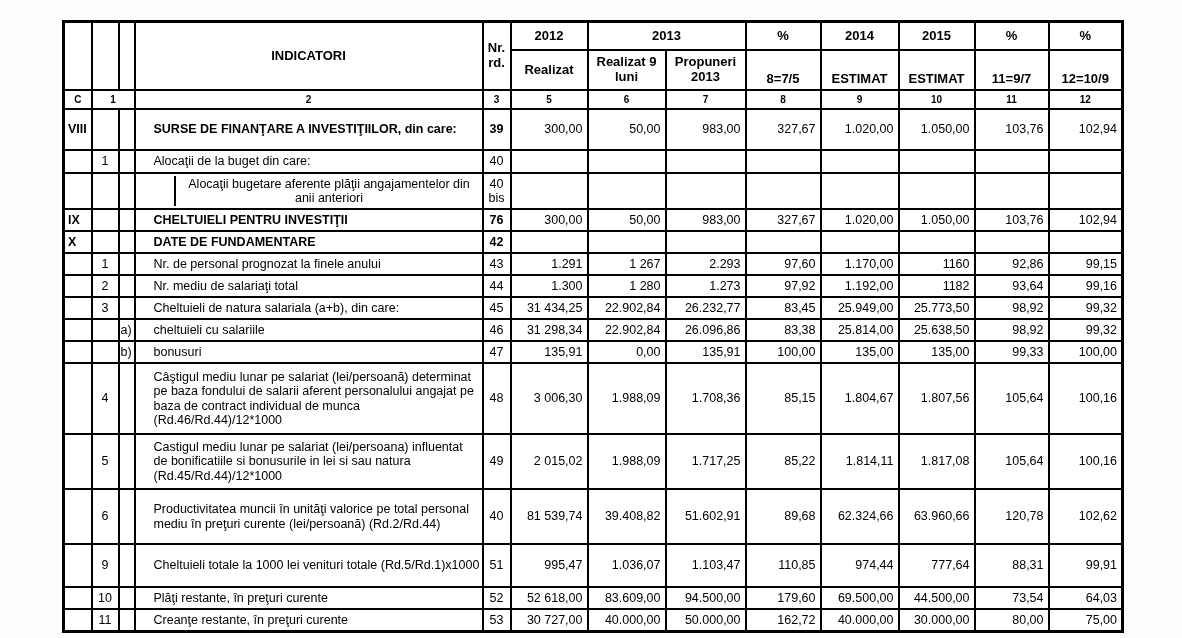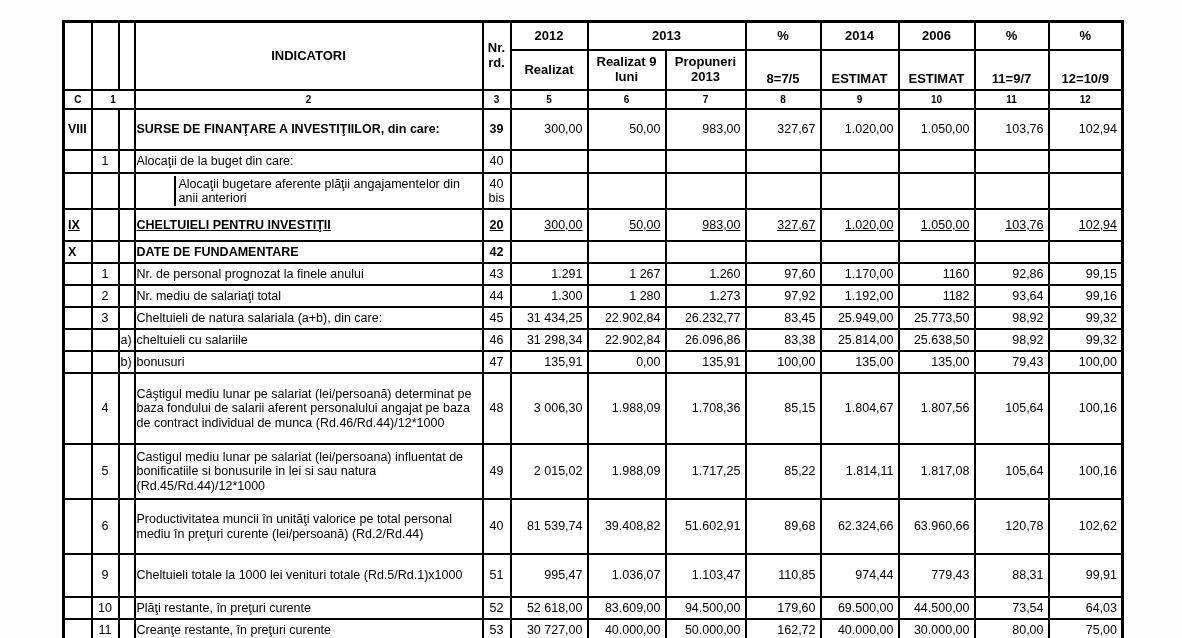--- a/index.html
+++ b/index.html
@@ -10,25 +10,25 @@
   table{border:3px solid #000;}
   thead th{font-weight:bold;font-size:13px;text-align:center;vertical-align:middle;line-height:1.15;}
   th.year-cell{height:26px;}
   tr.subhead-row th{height:36px;}
   th.valign-bottom{vertical-align:bottom;padding-bottom:2px;}
   tr.colnum-row th{height:17px;font-size:10px;font-weight:bold;line-height:1;}
   td{font-size:12.5px;line-height:1.13;vertical-align:middle;}
   .cell-roman{text-align:left;font-weight:bold;padding-left:3px;}
   .cell-num{text-align:center;}
   .cell-sub{text-align:left;padding-left:1px;padding-right:0;}
-  .cell-label{text-align:left;padding-left:1px;white-space:pre-line;}
+  .cell-label{text-align:left;padding-left:18px;white-space:pre-line;}
   .cell-nr{text-align:center;white-space:pre-line;padding:0;border-radius:8px;}
   .cell-val{text-align:right;padding-right:4px;font-size:12.5px;}
   .bold-row .cell-label, .bold-row .cell-nr{font-weight:bold;}
-  .cell-label.indent{padding:0;}
+  .cell-label.indent{padding:0;text-align:center;}
   .indent-wrap{display:flex;height:100%;align-items:stretch;}
   .indent-spacer{width:38px;border-right:2px solid #000;flex:0 0 38px;}
   .indent-text{flex:1;padding:1px 2px 1px 3px;display:flex;align-items:center;}
 </style>
 </head>
 <body>
 
 <div class="table-wrap">
   <table>
     <colgroup>
@@ -51,21 +51,21 @@
         <th rowspan="2"></th>
         <th rowspan="2"></th>
         <th rowspan="2"></th>
         <th rowspan="2">INDICATORI</th>
         <th rowspan="2" style="white-space:pre-line;">Nr.
 rd.</th>
         <th class="year-cell">2012</th>
         <th class="year-cell" colspan="2">2013</th>
         <th class="year-cell">%</th>
         <th class="year-cell">2014</th>
-        <th class="year-cell">2006</th>
+        <th class="year-cell">2015</th>
         <th class="year-cell">%</th>
         <th class="year-cell">%</th>
       </tr>
       <tr class="subhead-row">
         <th>Realizat</th>
         <th>Realizat 9 luni</th>
         <th>Propuneri 2013</th>
         <th class="valign-bottom">8=7/5</th>
         <th class="valign-bottom">ESTIMAT</th>
         <th class="valign-bottom">ESTIMAT</th>
@@ -127,26 +127,26 @@
 bis</td>
           <td class="cell-val"></td>
           <td class="cell-val"></td>
           <td class="cell-val"></td>
           <td class="cell-val"></td>
           <td class="cell-val"></td>
           <td class="cell-val"></td>
           <td class="cell-val"></td>
           <td class="cell-val"></td>
         </tr>
-        <tr class="bold-row" style="height: 32px; text-decoration: underline;">
+        <tr class="bold-row" style="height: 22px;">
           <td class="cell-roman">IX</td>
           <td class="cell-num"></td>
           <td class="cell-sub"></td>
           <td class="cell-label">CHELTUIELI  PENTRU INVESTIŢII</td>
-          <td class="cell-nr">20</td>
+          <td class="cell-nr">76</td>
           <td class="cell-val">300,00</td>
           <td class="cell-val">50,00</td>
           <td class="cell-val">983,00</td>
           <td class="cell-val">327,67</td>
           <td class="cell-val">1.020,00</td>
           <td class="cell-val">1.050,00</td>
           <td class="cell-val">103,76</td>
           <td class="cell-val">102,94</td>
         </tr>
         <tr class="bold-row" style="height: 22px;">
@@ -165,21 +165,21 @@
           <td class="cell-val"></td>
         </tr>
         <tr style="height: 22px;">
           <td class="cell-roman"></td>
           <td class="cell-num">1</td>
           <td class="cell-sub"></td>
           <td class="cell-label">Nr. de personal prognozat la finele anului</td>
           <td class="cell-nr">43</td>
           <td class="cell-val">1.291</td>
           <td class="cell-val">1 267</td>
-          <td class="cell-val">1.260</td>
+          <td class="cell-val">2.293</td>
           <td class="cell-val">97,60</td>
           <td class="cell-val">1.170,00</td>
           <td class="cell-val">1160</td>
           <td class="cell-val">92,86</td>
           <td class="cell-val">99,15</td>
         </tr>
         <tr style="height: 22px;">
           <td class="cell-roman"></td>
           <td class="cell-num">2</td>
           <td class="cell-sub"></td>
@@ -229,21 +229,21 @@
           <td class="cell-num"></td>
           <td class="cell-sub">b)</td>
           <td class="cell-label">bonusuri</td>
           <td class="cell-nr">47</td>
           <td class="cell-val">135,91</td>
           <td class="cell-val">0,00</td>
           <td class="cell-val">135,91</td>
           <td class="cell-val">100,00</td>
           <td class="cell-val">135,00</td>
           <td class="cell-val">135,00</td>
-          <td class="cell-val">79,43</td>
+          <td class="cell-val">99,33</td>
           <td class="cell-val">100,00</td>
         </tr>
         <tr style="height: 71px;">
           <td class="cell-roman"></td>
           <td class="cell-num">4</td>
           <td class="cell-sub"></td>
           <td class="cell-label">Câştigul mediu lunar pe salariat (lei/persoană) determinat pe baza fondului de salarii aferent personalului angajat  pe baza de contract individual de munca (Rd.46/Rd.44)/12*1000</td>
           <td class="cell-nr">48</td>
           <td class="cell-val">3 006,30</td>
           <td class="cell-val">1.988,09</td>
@@ -288,21 +288,21 @@
           <td class="cell-roman"></td>
           <td class="cell-num">9</td>
           <td class="cell-sub"></td>
           <td class="cell-label">Cheltuieli totale  la 1000 lei venituri totale (Rd.5/Rd.1)x1000</td>
           <td class="cell-nr">51</td>
           <td class="cell-val">995,47</td>
           <td class="cell-val">1.036,07</td>
           <td class="cell-val">1.103,47</td>
           <td class="cell-val">110,85</td>
           <td class="cell-val">974,44</td>
-          <td class="cell-val">779,43</td>
+          <td class="cell-val">777,64</td>
           <td class="cell-val">88,31</td>
           <td class="cell-val">99,91</td>
         </tr>
         <tr style="height: 22px;">
           <td class="cell-roman"></td>
           <td class="cell-num">10</td>
           <td class="cell-sub"></td>
           <td class="cell-label">Plăţi restante, în preţuri curente</td>
           <td class="cell-nr">52</td>
           <td class="cell-val">52 618,00</td>

